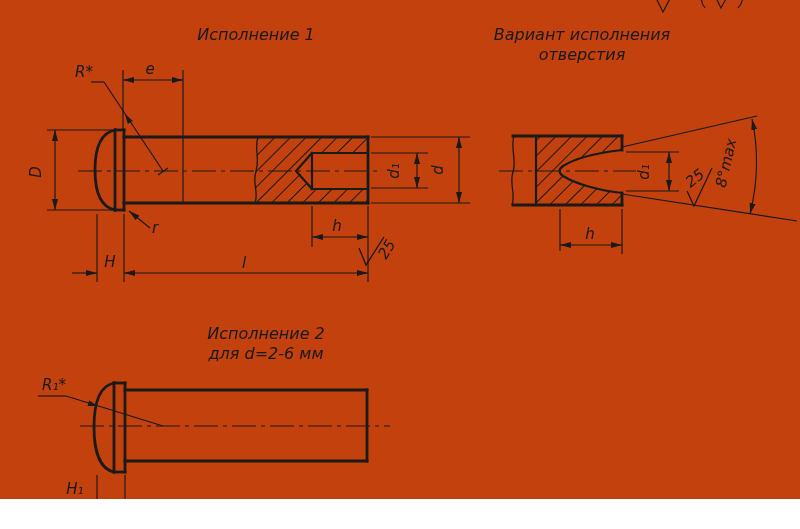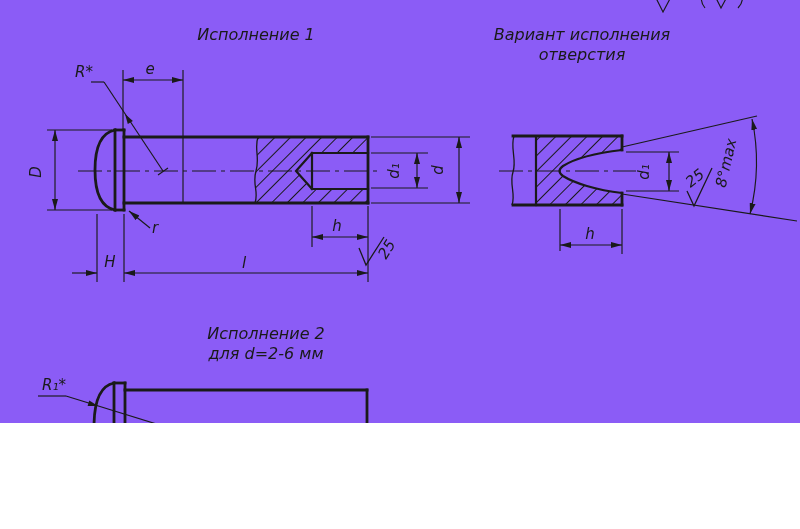--- a/index.html
+++ b/index.html
@@ -1,16 +1,16 @@
 <!DOCTYPE html>
 <html><head>
 <meta charset="utf-8">
 <style>
   html,body{margin:0;padding:0;background:#ffffff;}
-  .stage{position:relative;width:800px;height:423px;background:#8b5cf6;overflow:hidden;}
+  .stage{position:relative;width:800px;height:499px;background:#c2410c;overflow:hidden;}
   svg{display:block;}
   .thick{stroke:#1a1a1a;stroke-width:2.8;fill:none;stroke-linecap:square;}
   .med{stroke:#1a1a1a;stroke-width:2.2;fill:none;stroke-linecap:square;}
   .thin{stroke:#1a1a1a;stroke-width:1.15;fill:none;}
   .wavy{stroke:#1a1a1a;stroke-width:1.3;fill:none;}
   .cl{stroke:#1a1a1a;stroke-width:1;fill:none;stroke-dasharray:24 5 4 5;}
   .dim{font:italic 15px "DejaVu Sans",sans-serif;fill:#1a1a1a;}
   .ttl{font:italic 16px "DejaVu Sans",sans-serif;fill:#1a1a1a;text-anchor:middle;}
   .mid{text-anchor:middle;}
   .arrfill{fill:#1a1a1a;stroke:none;}

